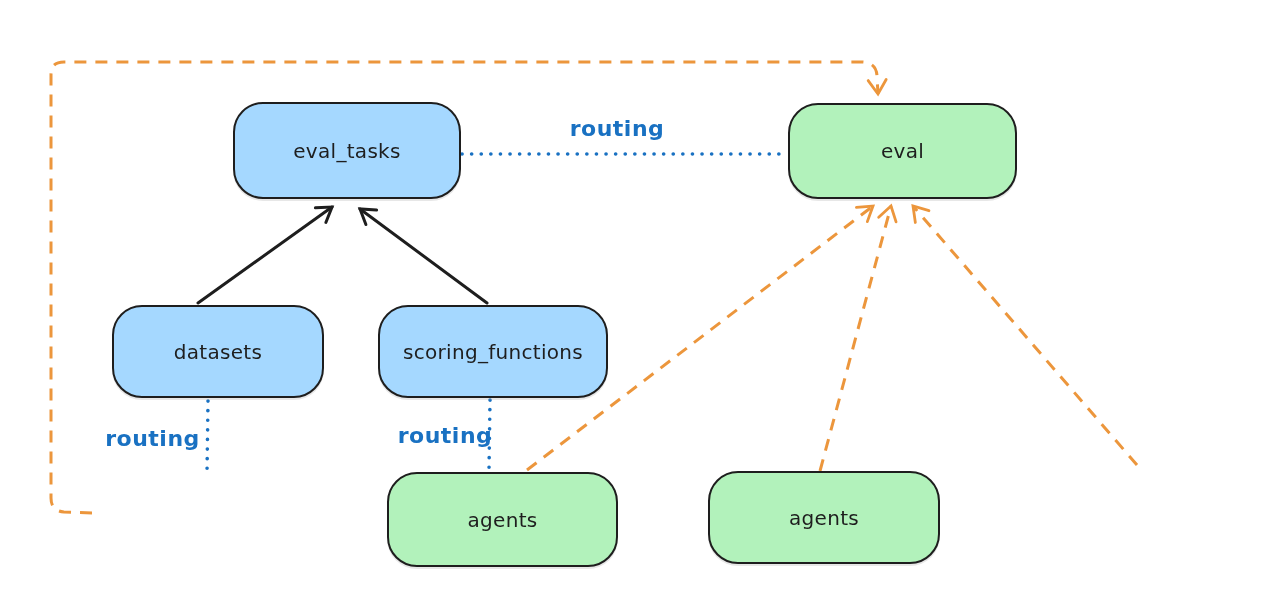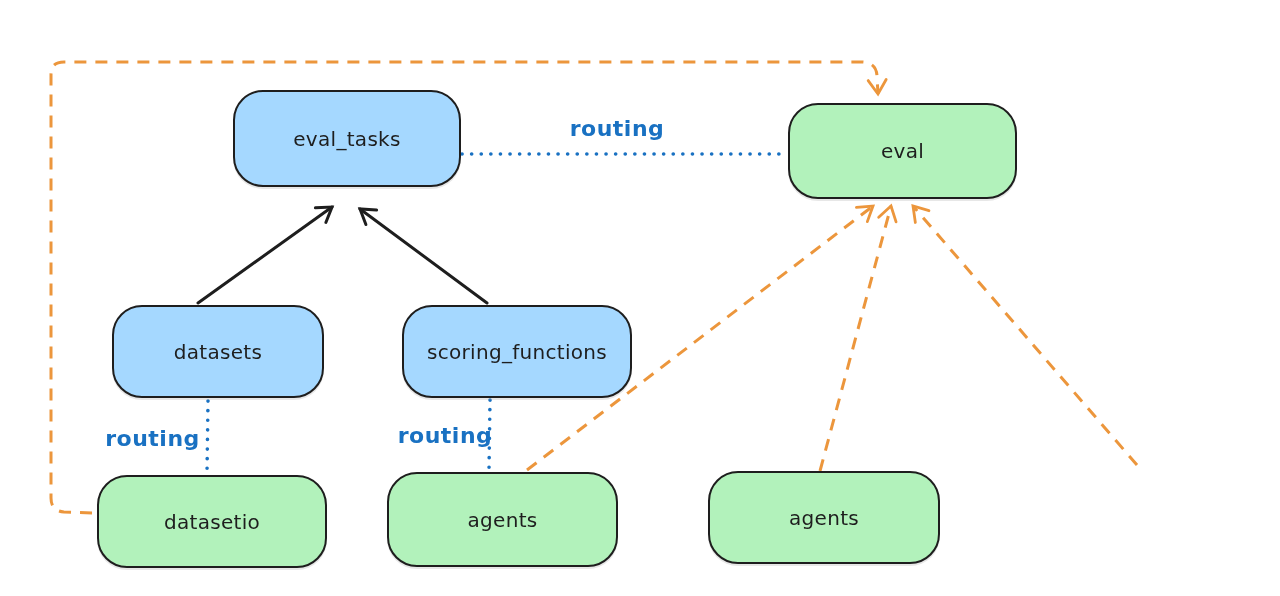--- a/index.html
+++ b/index.html
@@ -30,24 +30,24 @@
     align-items: center;
     justify-content: center;
     font-size: 20px;
     letter-spacing: 0.3px;
     color: var(--ink, #1e1e1e);
     box-shadow: 0 2px 0 rgba(160,160,160,0.25);
   }
   .node.blue  { background: var(--blue-fill, #a5d8ff); }
   .node.green { background: var(--green-fill, #b2f2bb); }
 
-  .n-eval-tasks        { left: 233px; top: 90px; width: 228px; height: 97px; }
+  .n-eval-tasks        { left: 233px; top: 102px; width: 228px; height: 97px; }
   .n-eval              { left: 788px; top: 103px; width: 229px; height: 96px; }
   .n-datasets          { left: 112px;  top: 305px; width: 212px; height: 93px; }
-  .n-scoring-functions { left: 378px; top: 305px; width: 230px; height: 93px; margin-left: 24px; }
+  .n-scoring-functions { left: 378px; top: 305px; width: 230px; height: 93px; }
   .n-datasetio         { left: 97px;  top: 475px; width: 230px; height: 93px; }
   .n-scoring           { left: 387px; top: 472px; width: 231px; height: 95px; }
   .n-agents            { left: 708px; top: 471px; width: 232px; height: 93px; }
   .n-inference         { left: 1023px;top: 465px; width: 230px; height: 97px; }
 
   .edge-label {
     position: absolute;
     color: var(--routing-blue, #1971c2);
     font-size: 22px;
     font-weight: bold;
@@ -92,23 +92,20 @@
   </div>
   <div class="node green n-eval">
     <span>eval</span>
   </div>
   <div class="node blue n-datasets">
     <span>datasets</span>
   </div>
   <div class="node blue n-scoring-functions">
     <span>scoring_functions</span>
   </div>
-  <div class="node green n-datasetio">
-    <span>datasetio</span>
-  </div>
   <div class="node green n-scoring">
     <span>agents</span>
   </div>
   <div class="node green n-agents">
     <span>agents</span>
   </div>
 
   <div class="edge-label l-routing-top">routing</div>
   <div class="edge-label l-routing-datasets">routing</div>
   <div class="edge-label l-routing-scoring">routing</div>

